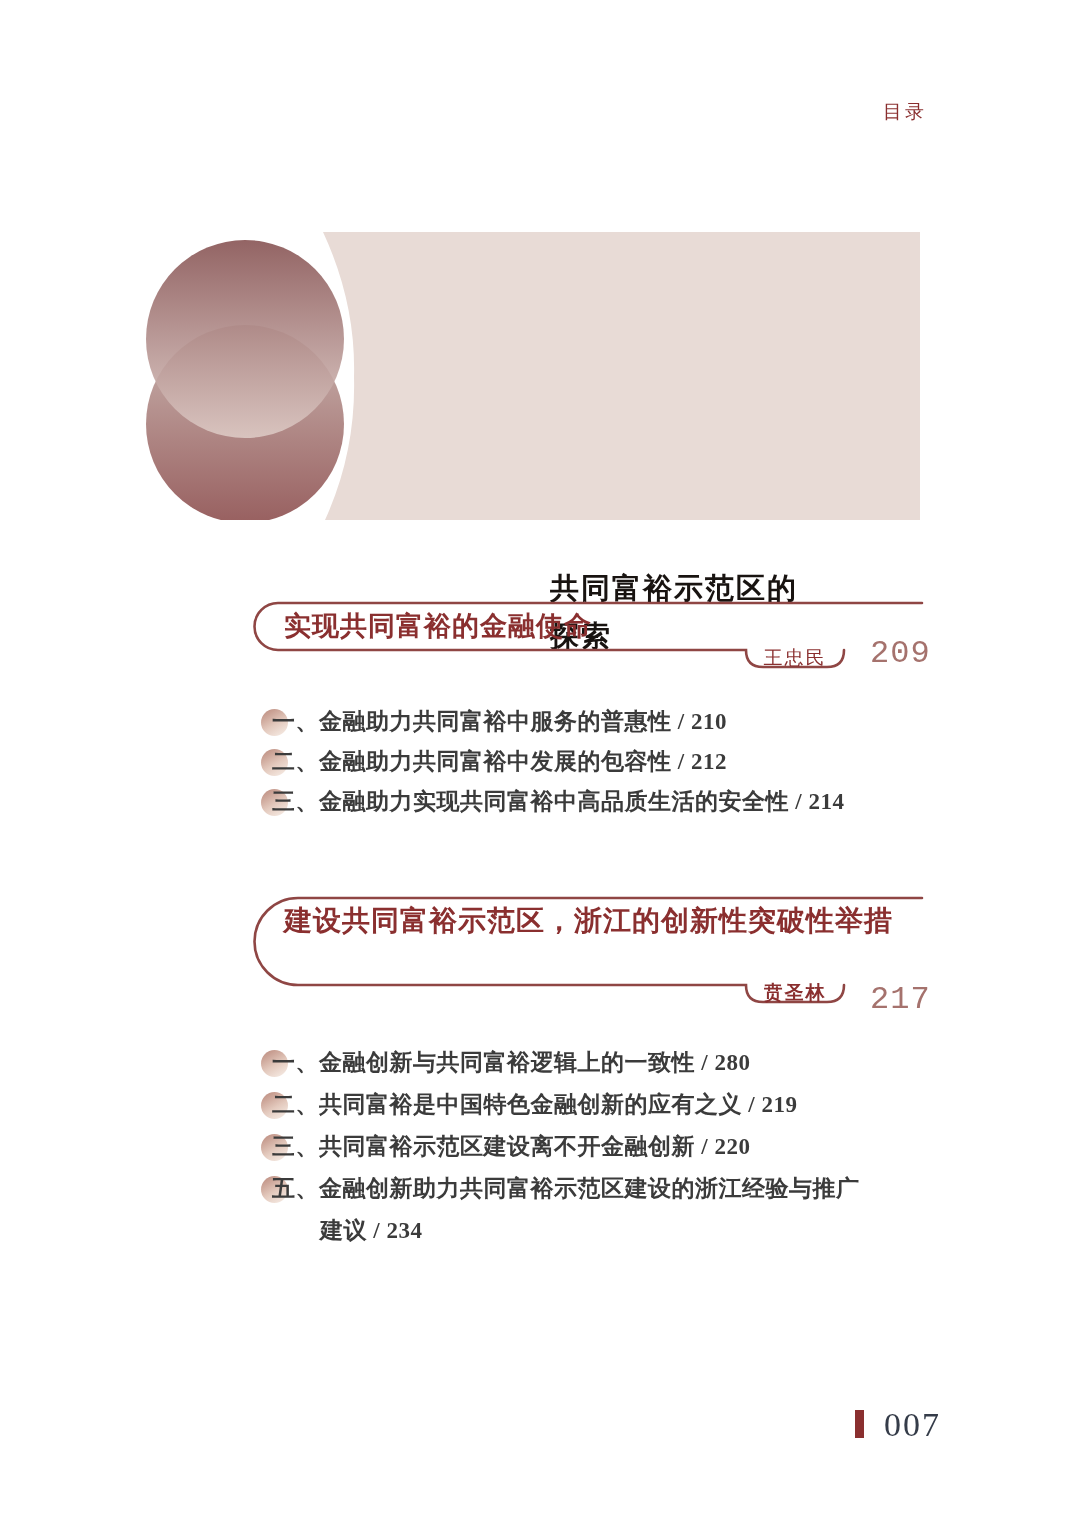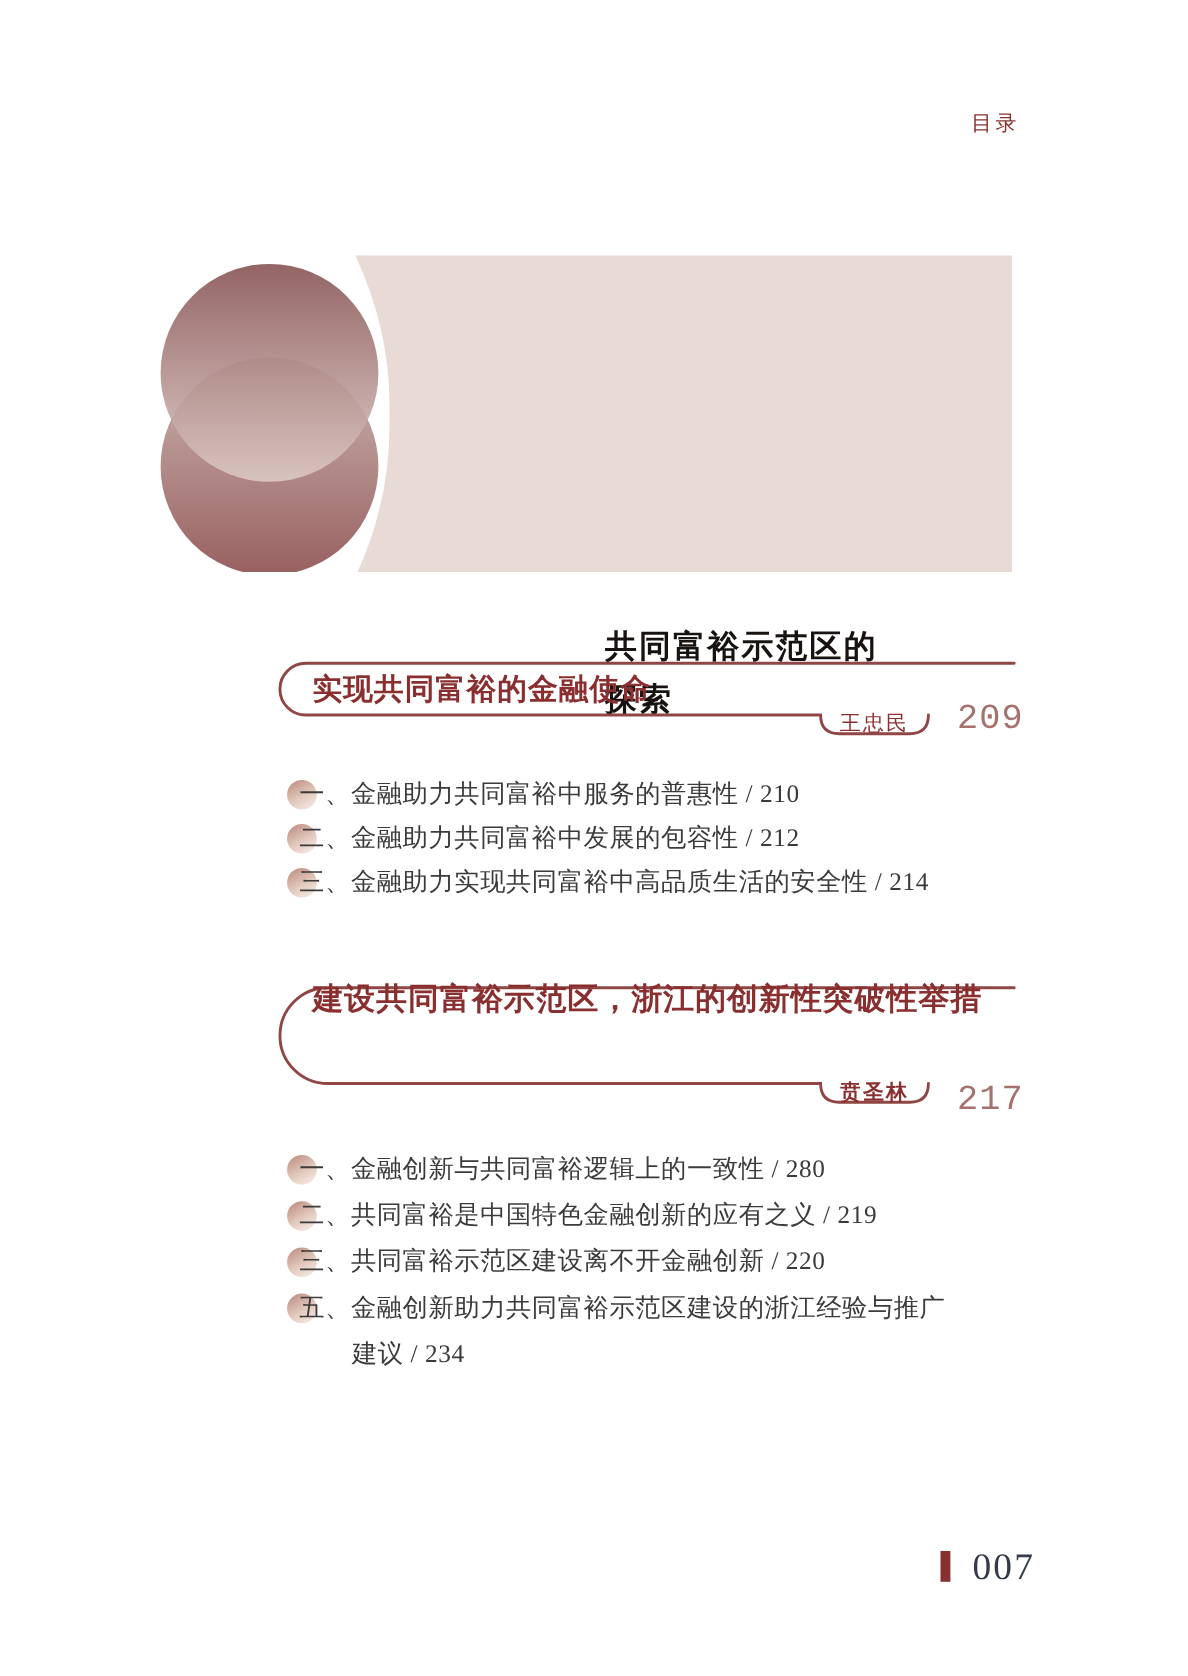--- a/index.html
+++ b/index.html
@@ -37,21 +37,21 @@
   .s1{top:595px;height:260px;}
   .s2{top:890px;height:440px;}
   .frame{position:absolute;left:0;top:0;}
   .sec-title{
     position:absolute;left:44px;margin:0;
     font-weight:bold;color:var(--accent_maroon,#8a2f2f);
     font-family:"Liberation Serif",serif;
     white-space:nowrap;letter-spacing:1px;
   }
   .s1 .sec-title{top:14px;font-size:27px;line-height:34px;}
-  .s2 .sec-title{top:0;font-size:28px;line-height:38px;}
+  .s2 .sec-title{top:12px;font-size:28px;line-height:38px;}
   .author{
     position:absolute;left:506px;width:98px;text-align:center;
     font-size:19px;letter-spacing:2px;
     color:var(--accent_maroon,#8a2f2f);
     font-family:"Liberation Sans",sans-serif;
   }
   .s1 .author{top:50px;}
   .s2 .author{top:90px;font-weight:bold;}
   .pnum{
     position:absolute;left:630px;
@@ -61,21 +61,21 @@
   }
   .s1 .pnum{top:40px;}
   .s2 .pnum{top:77px;margin-top:14px;}
   .items{position:absolute;left:32px;width:660px;}
   .s1 .items{top:107px;}
   .s2 .items{top:152px;}
   .toc-item{
     position:relative;white-space:nowrap;
     font-family:"Liberation Serif",serif;
     color:var(--body_text,#3b3b3b);
-    font-size:23px;letter-spacing:0.5px;
+    font-size:23px;letter-spacing:0.5px;font-weight:bold;
   }
   .s1 .toc-item{line-height:40px;}
   .s2 .toc-item{line-height:42px;}
   .bullet{
     position:absolute;left:-11px;top:7px;width:27px;height:27px;border-radius:50%;
     background:linear-gradient(150deg,#bd8d80 5%,#e3c9bd 55%,#f6ece5 95%);
   }
   .s2 .bullet{top:8px;}
   .itxt{position:relative;}
   .icont{padding-left:48px;white-space:nowrap;}

